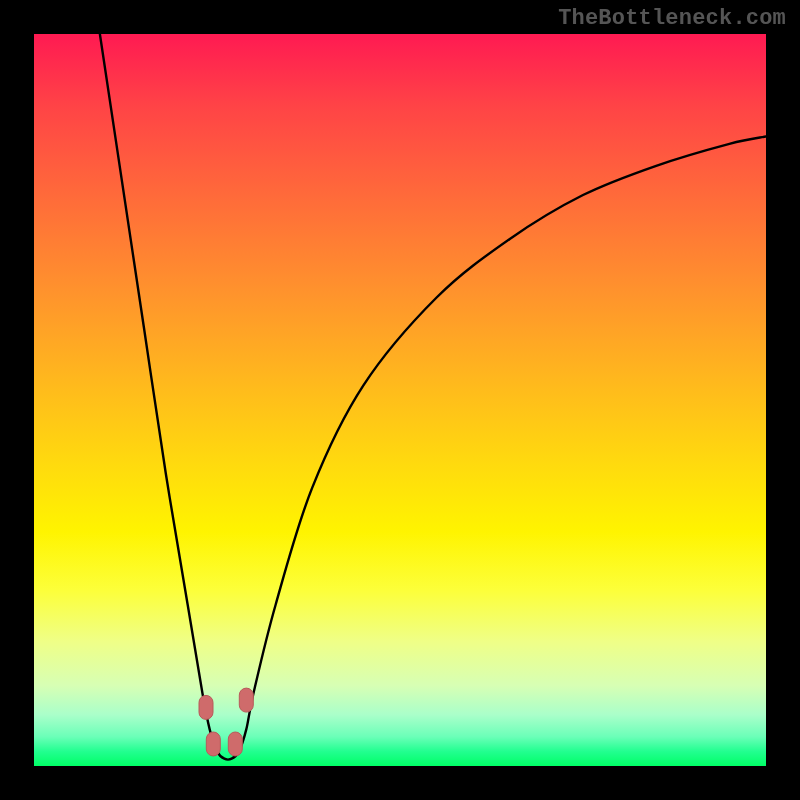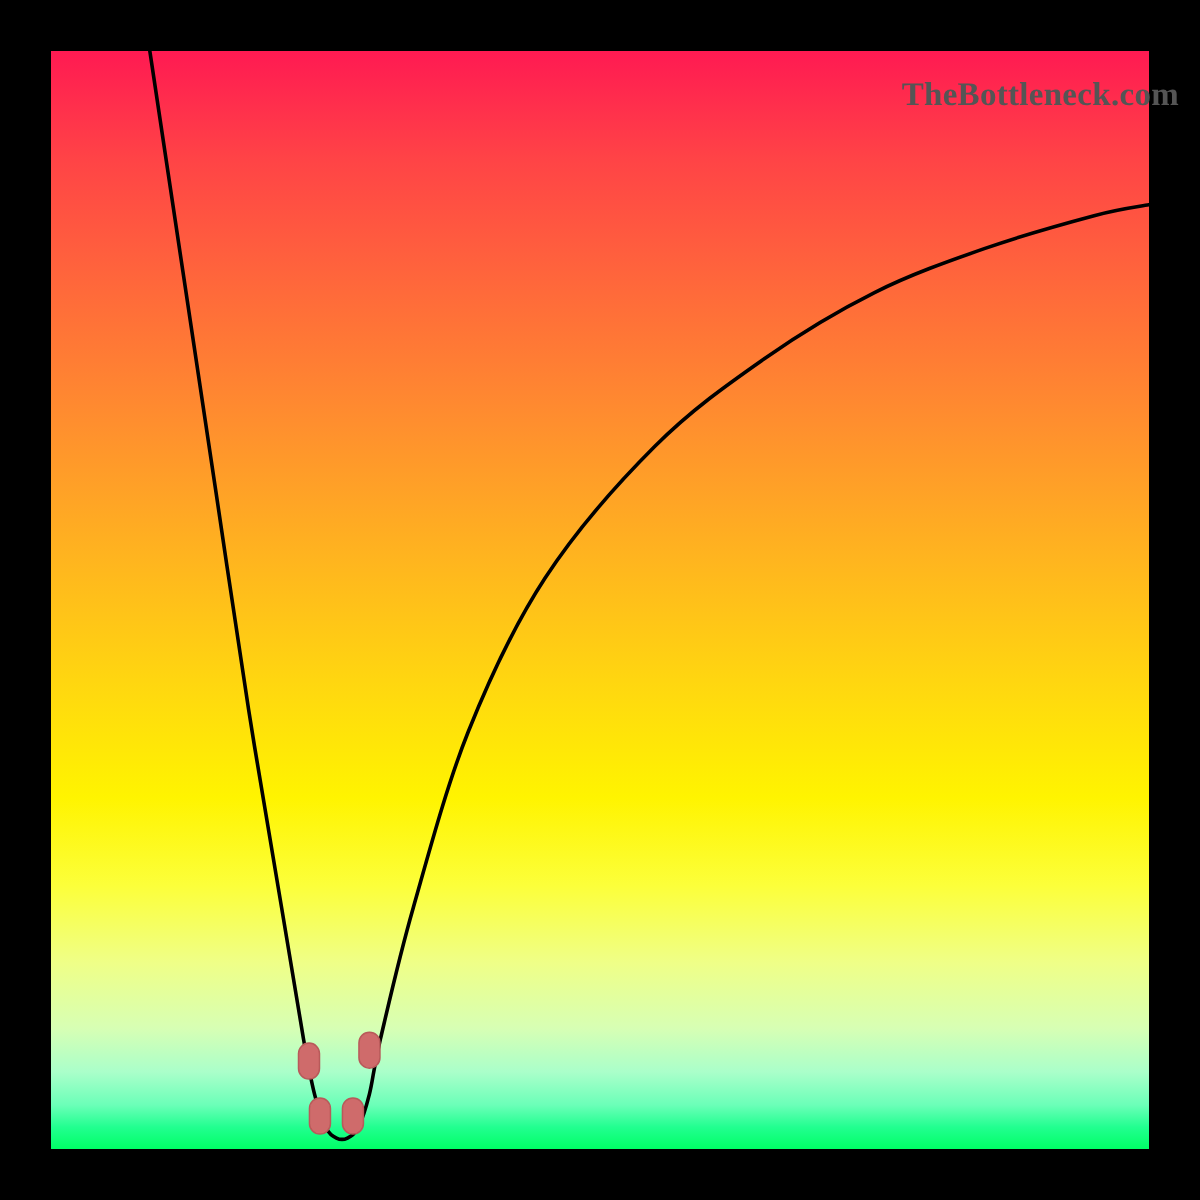--- a/index.html
+++ b/index.html
@@ -38,27 +38,26 @@
       #aaffca 93%,
       #6bffb8 96%,
       #22ff90 98%,
       #00ff66 100%
     );
   }
   .watermark {
     position: absolute;
     top: 6px;
     right: 14px;
-    font-family: Liberation Serif, serif;
+    font-family: Liberation Mono, monospace;
     font-size: 22px;
     font-weight: 600;
     color: #555;
     letter-spacing: 0.2px;
     user-select: none;
-    margin-top: 44px;
   }
   svg.curve {
     position: absolute;
     left: 0;
     top: 0;
     width: 732px;
     height: 732px;
   }
 </style>
 </head>

